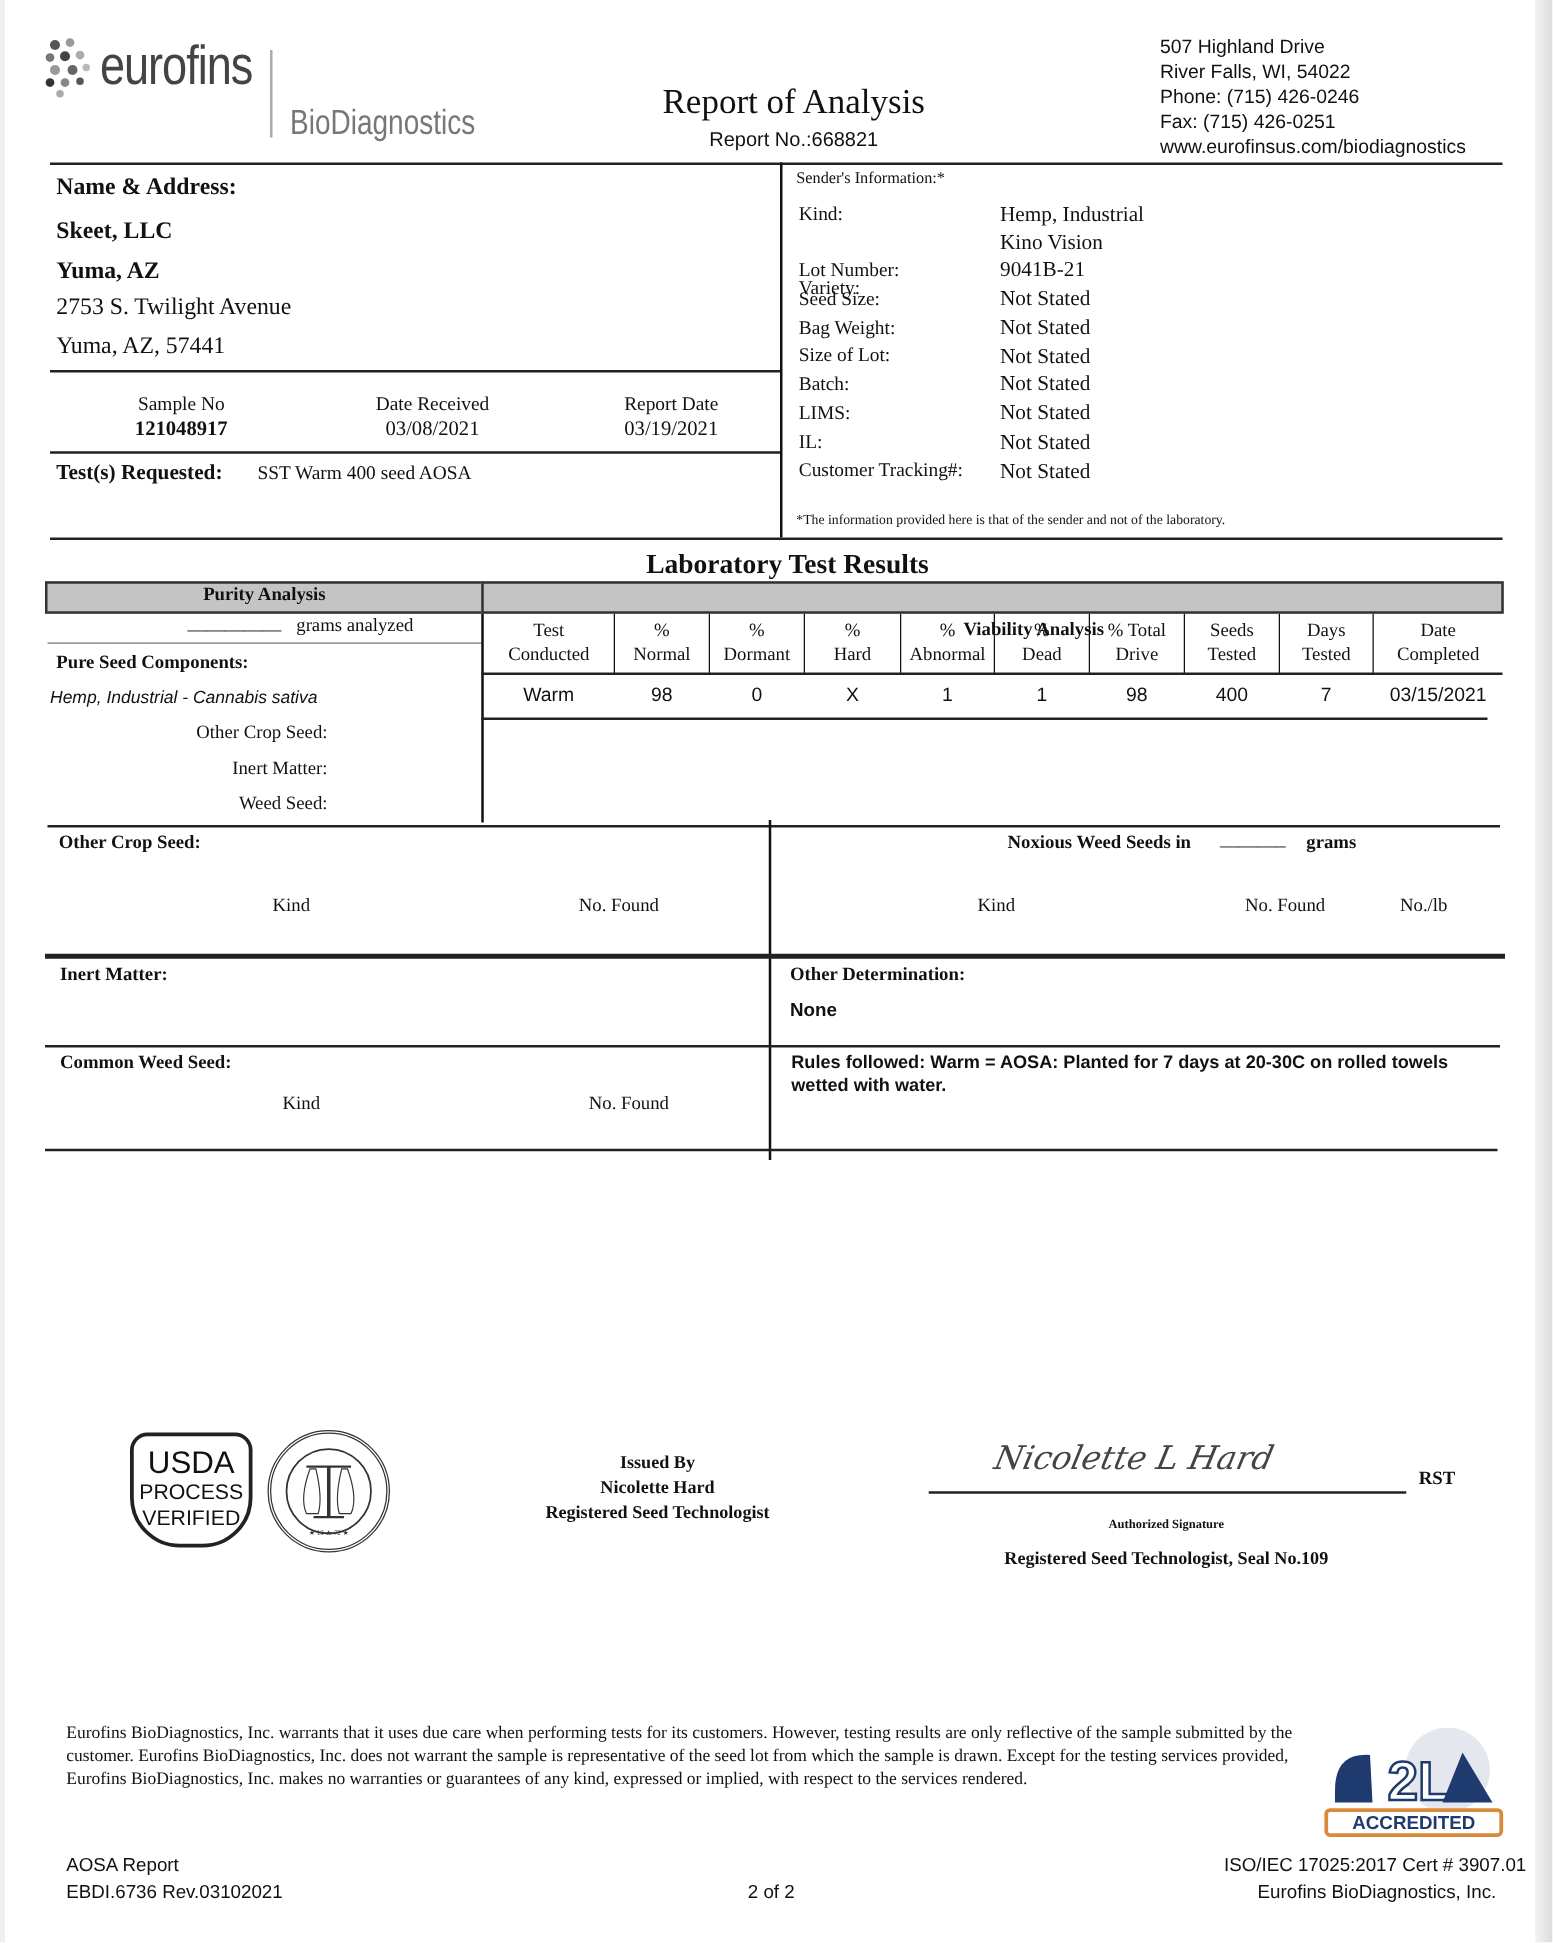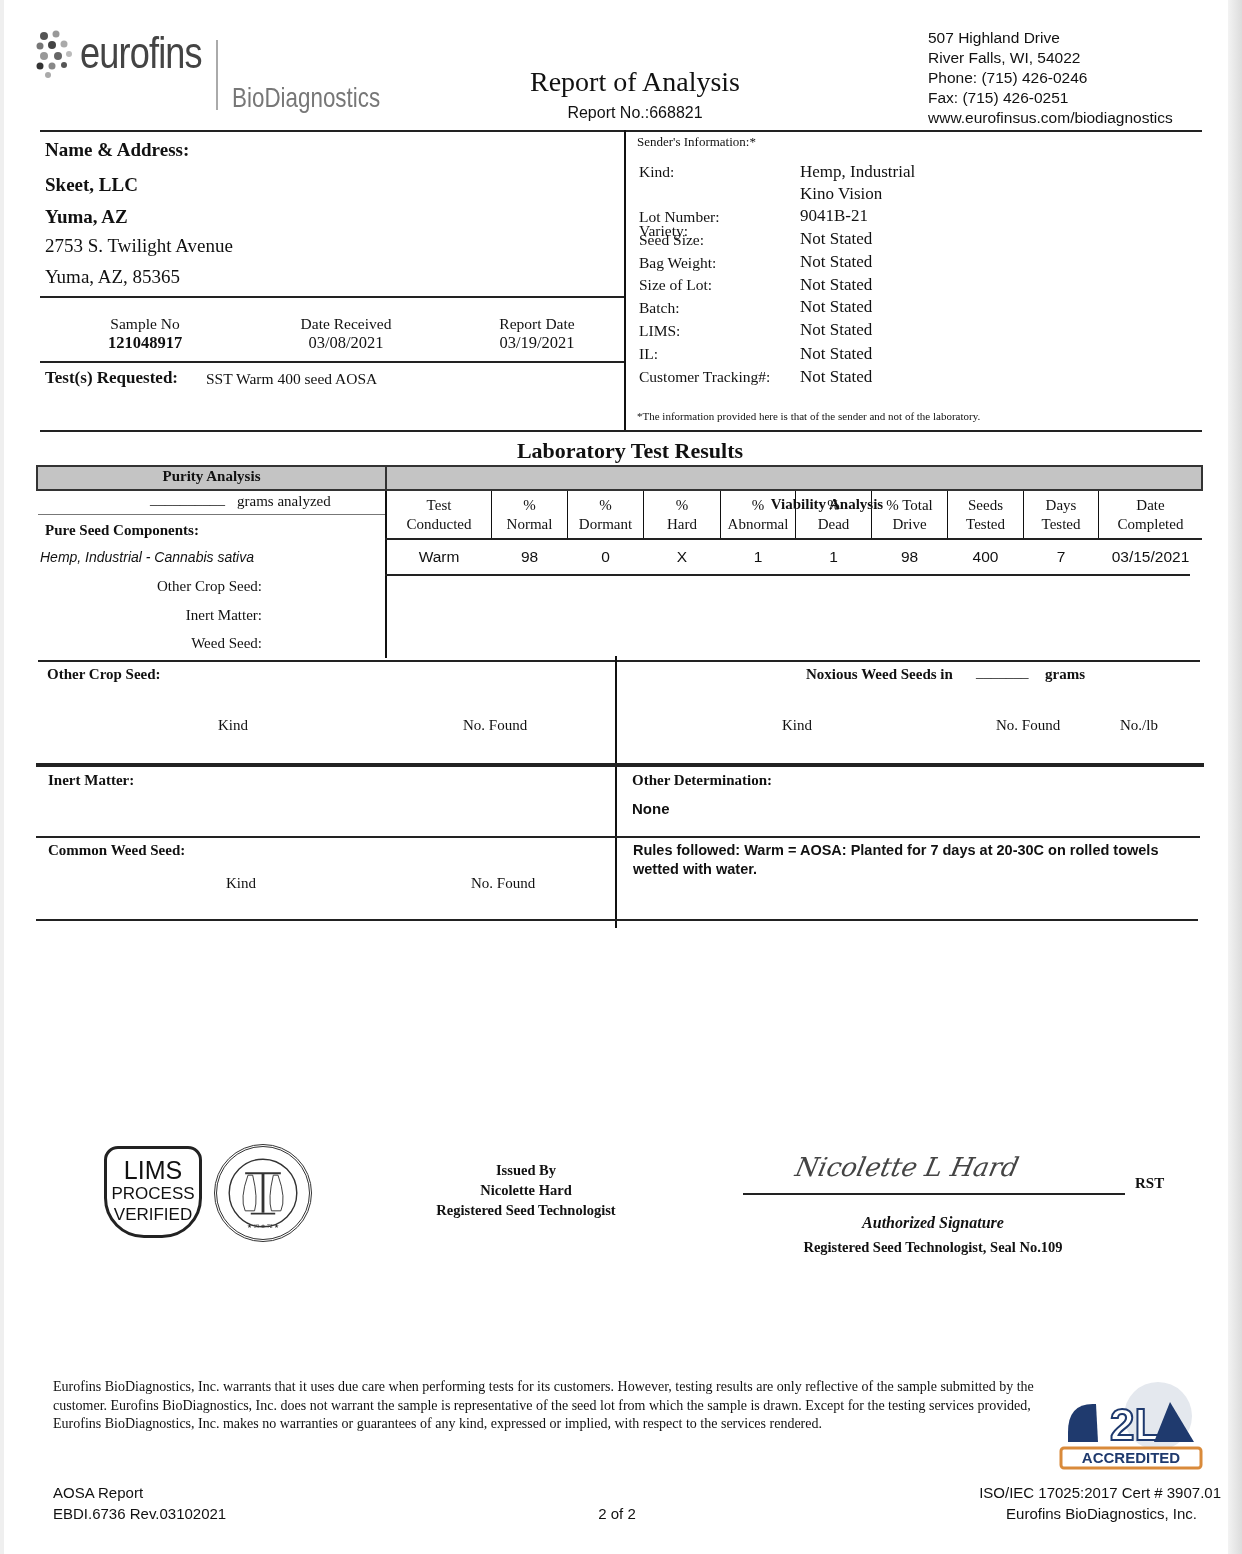--- a/index.html
+++ b/index.html
@@ -85,21 +85,21 @@
   <div>Fax: (715) 426-0251</div>
   <div>www.eurofinsus.com/biodiagnostics</div>
 </div>
 
 <div class="hline" style="left:40px; top:130px; width:1162px; height:2px;"></div>
 
 <div class="abs na-label b">Name &amp; Address:</div>
 <div class="abs na-line b" style="top:174px;">Skeet, LLC</div>
 <div class="abs na-line b" style="top:206px;">Yuma, AZ</div>
 <div class="abs na-line" style="top:235px;">2753 S. Twilight Avenue</div>
-<div class="abs na-line" style="top:266px;">Yuma, AZ, 85365</div>
+<div class="abs na-line" style="top:266px;">Yuma, AZ, 57441</div>
 
 <div class="hline" style="left:40px; top:296px; width:585px; height:2px;"></div>
 
 <div class="abs sample-col" style="left:45px; top:314px;">
   <div>Sample No</div>
   <div class="b" style="font-size:16.5px;">121048917</div>
 </div>
 <div class="abs sample-col" style="left:246px; top:314px;">
   <div>Date Received</div>
   <div style="font-size:16.5px;">03/08/2021</div>
@@ -245,21 +245,21 @@
 <div class="hline" style="left:36px; top:836px; width:1164px; height:2px;"></div>
 
 <div class="abs sec-label" style="left:48px; top:842px;">Common Weed Seed:</div>
 <div class="abs small-label" style="left:226px; top:875px;">Kind</div>
 <div class="abs small-label" style="left:471px; top:875px;">No. Found</div>
 <div class="abs sans b" style="left:633px; top:841px; width:560px; font-size:14.5px; line-height:19px;">Rules followed:  Warm = AOSA: Planted for 7 days at 20-30C on rolled towels wetted with water.</div>
 
 <div class="hline" style="left:36px; top:919px; width:1162px; height:2px;"></div>
 
 <div class="usda">
-  <div style="font-size:25px; line-height:26px; margin-top:8px;">LIMS</div>
+  <div style="font-size:25px; line-height:26px; margin-top:8px;">USDA</div>
   <div style="font-size:17px; line-height:21px;">PROCESS</div>
   <div style="font-size:17px; line-height:21px;">VERIFIED</div>
 </div>
 <svg class="seal" viewBox="0 0 98 98">
   <circle cx="49" cy="49" r="36" fill="none" stroke="#333" stroke-width="1.5"></circle>
   <line x1="30" y1="28" x2="68" y2="28" stroke="#333" stroke-width="2"></line>
   <line x1="49" y1="28" x2="49" y2="70" stroke="#333" stroke-width="3"></line>
   <path d="M33 30 Q24 55 30 68 L40 68 Q44 55 38 30 Z" fill="none" stroke="#333" stroke-width="1"></path>
   <path d="M65 30 Q74 55 68 68 L58 68 Q54 55 60 30 Z" fill="none" stroke="#333" stroke-width="1"></path>
   <line x1="36" y1="71" x2="62" y2="71" stroke="#333" stroke-width="2"></line>
@@ -268,21 +268,21 @@
 
 <div class="abs b" style="left:426px; top:1160px; width:200px; text-align:center; font-size:14.5px; line-height:20px;">
   <div>Issued By</div>
   <div>Nicolette Hard</div>
   <div>Registered Seed Technologist</div>
 </div>
 
 <div class="abs" style="left:796px; top:1152px; font-family:'DejaVu Serif', serif; font-style:italic; font-size:26px; color:#444; transform:skewX(-12deg);">Nicolette L Hard</div>
 <div class="hline" style="left:743px; top:1193px; width:382px; height:2px;"></div>
 <div class="abs b" style="left:1135px; top:1175px; font-size:15px;">RST</div>
-<div class="abs b" style="left:743px; top:1214px; width:380px; text-align:center; font-size:16px;font-style:italic;">Authorized Signature</div>
+<div class="abs b" style="left:743px; top:1214px; width:380px; text-align:center; font-size:10px;">Authorized Signature</div>
 <div class="abs b" style="left:743px; top:1239px; width:380px; text-align:center; font-size:14.5px;">Registered Seed Technologist, Seal No.109</div>
 
 <div class="abs footer-txt" style="left:53px; top:1378px;">Eurofins BioDiagnostics, Inc. warrants that it uses due care when performing tests for its customers. However, testing results are only reflective of the sample submitted by the customer. Eurofins BioDiagnostics, Inc. does not warrant the sample is representative of the seed lot from which the sample is drawn.  Except for the testing services provided, Eurofins BioDiagnostics, Inc. makes no warranties or guarantees of any kind, expressed or implied, with respect to the services rendered.</div>
 
 <svg class="a2la" viewBox="0 0 146 88">
   <circle cx="100" cy="34" r="34" fill="#e4e8ee"></circle>
   <path d="M10 50 Q10 20 38 22 L40 60 L10 60 Z" fill="#1f3a6e"></path>
   <text x="52" y="58" font-size="44" font-weight="bold" fill="#fff" stroke="#1f3a6e" stroke-width="2" font-family="Liberation Sans, sans-serif">2L</text>
   <path d="M96 60 L112 20 L136 60 Z" fill="#1f3a6e"></path>
   <rect x="3" y="66" width="140" height="20" rx="3" fill="#fff" stroke="#d98a3a" stroke-width="3"></rect>

